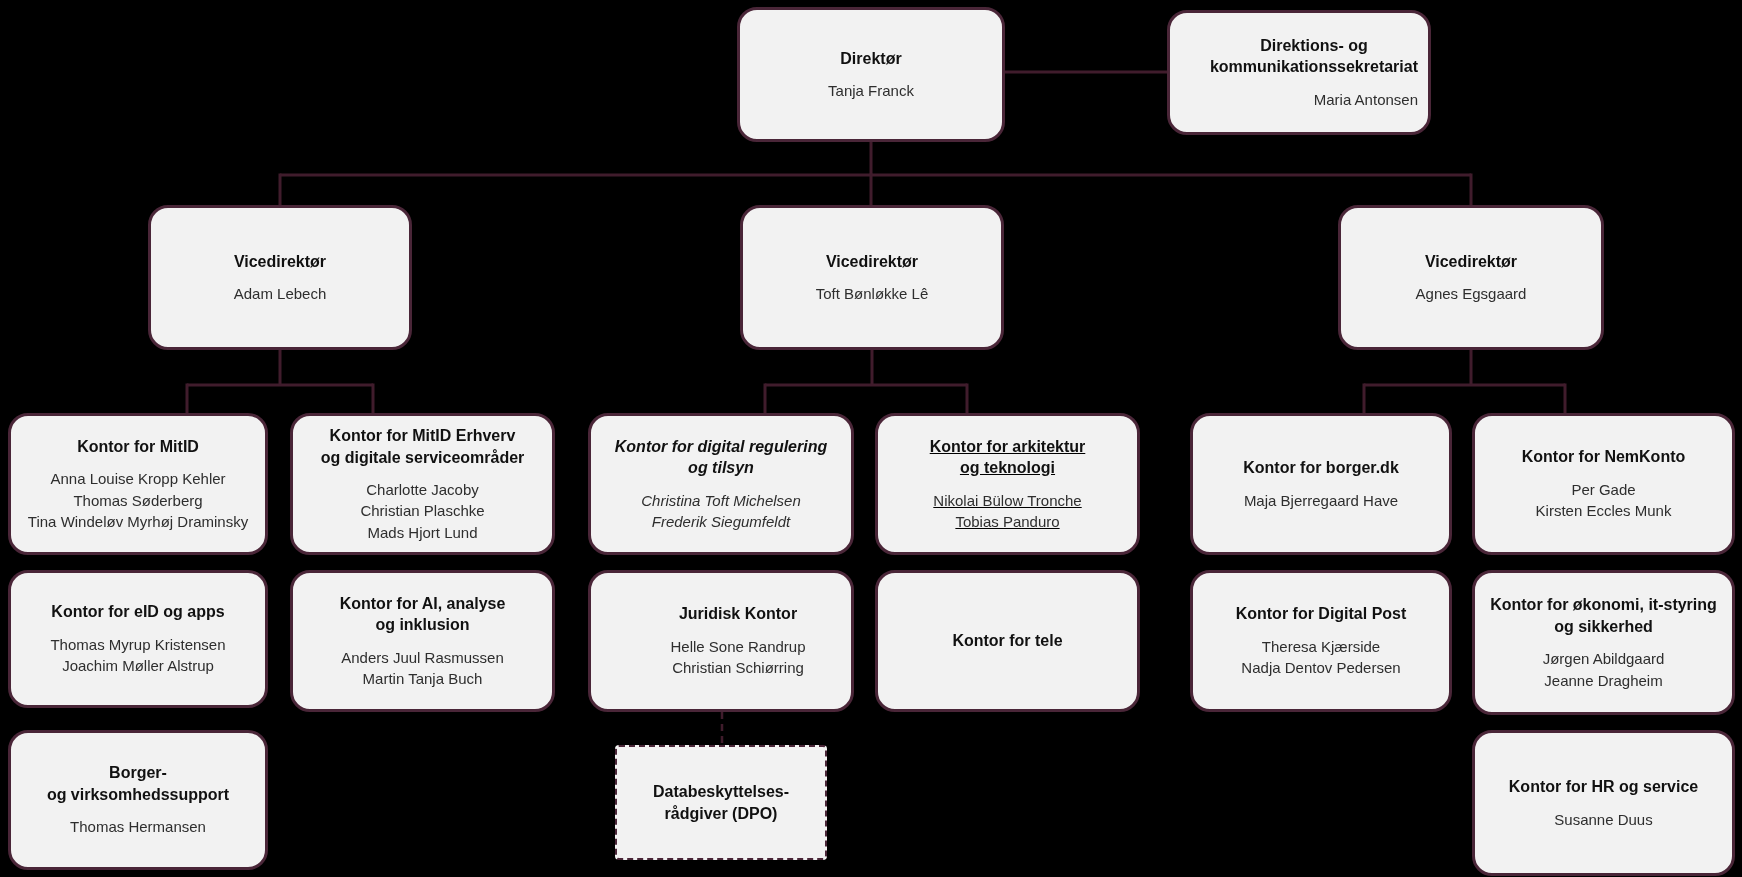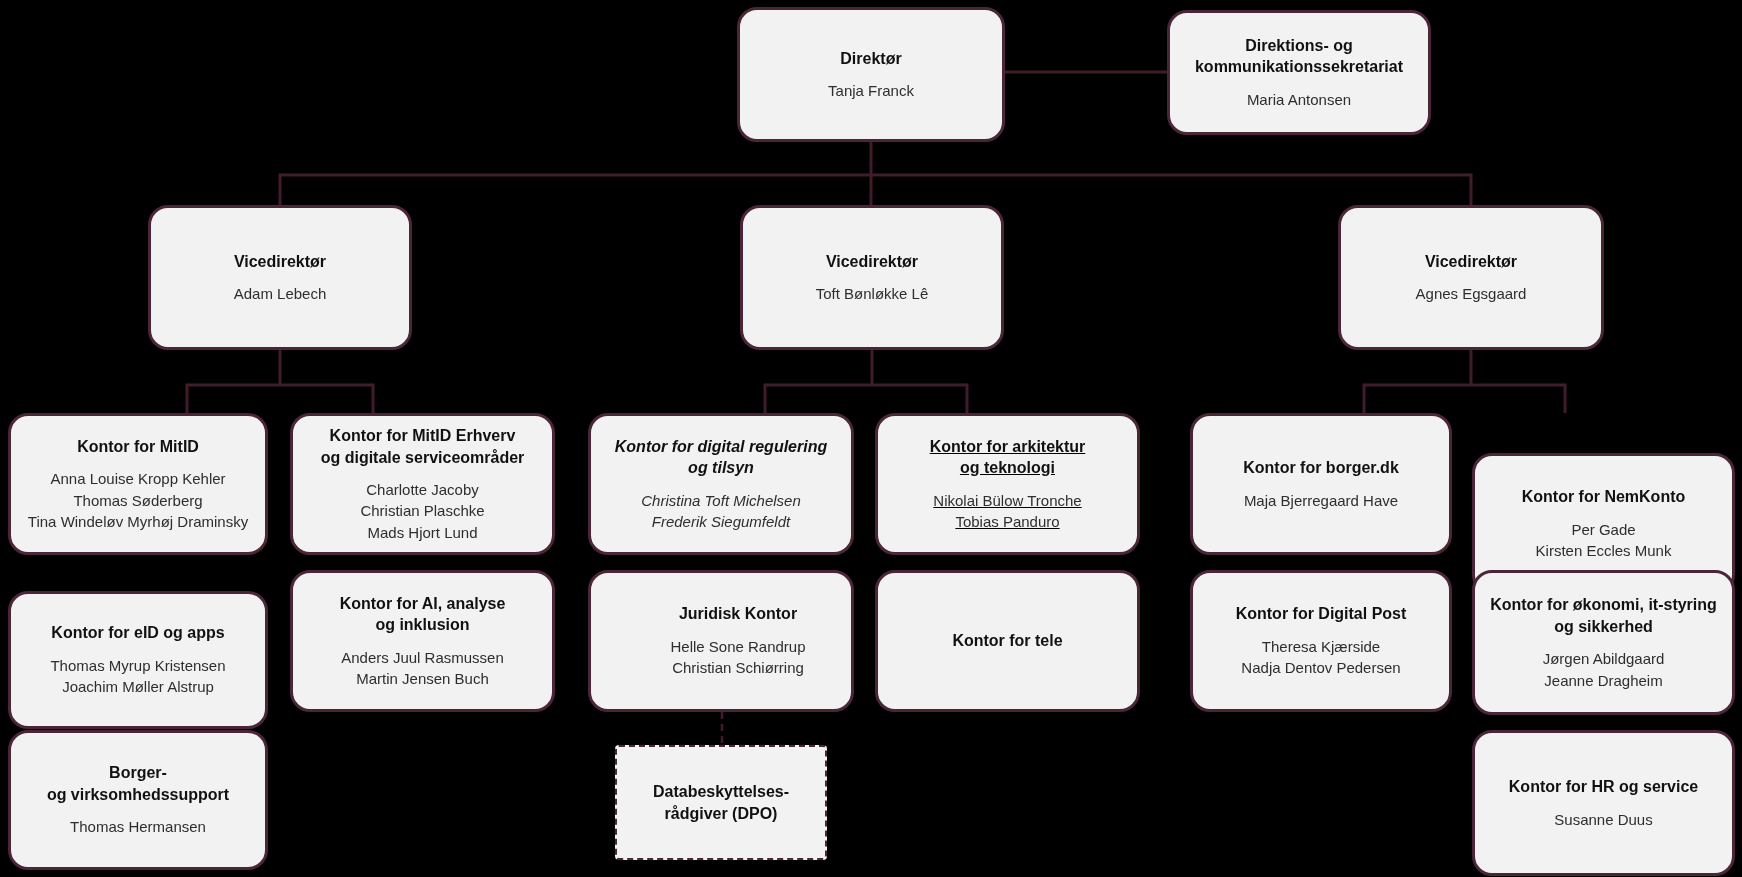--- a/index.html
+++ b/index.html
@@ -44,31 +44,31 @@
     line-height: 1.42;
     color: var(--name-text);
   }
   .box.dashed {
     border: 2.5px dashed var(--box-border);
     border-radius: 4px;
   }
 
   
   #box-direktor       { left: 737px;  top: 7px;   width: 268px; height: 135px; }
-  #box-sekretariat    { left: 1167px; top: 10px;  width: 264px; height: 125px; }
+  #box-sekretariat    { left: 1167px; top: 10px;  width: 264px; height: 125px; align-items: flex-end; }
   #box-vice1          { left: 148px;  top: 205px; width: 264px; height: 145px; }
   #box-vice2          { left: 740px;  top: 205px; width: 264px; height: 145px; }
   #box-vice3          { left: 1338px; top: 205px; width: 266px; height: 145px; }
   #box-mitid          { left: 8px;    top: 413px; width: 260px; height: 142px; }
   #box-mitid-erhverv  { left: 290px;  top: 413px; width: 265px; height: 142px; }
   #box-regulering     { left: 588px;  top: 413px; width: 266px; height: 142px; font-style: italic; }
   #box-arkitektur     { left: 875px;  top: 413px; width: 265px; height: 142px; text-decoration: underline; }
   #box-borgerdk       { left: 1190px; top: 413px; width: 262px; height: 142px; }
-  #box-nemkonto       { left: 1472px; top: 413px; width: 263px; height: 142px; margin-top: 40px; }
-  #box-eid-apps       { left: 8px;    top: 570px; width: 260px; height: 138px; margin-top: 21px; }
+  #box-nemkonto       { left: 1472px; top: 413px; width: 263px; height: 142px; }
+  #box-eid-apps       { left: 8px;    top: 570px; width: 260px; height: 138px; }
   #box-ai             { left: 290px;  top: 570px; width: 265px; height: 142px; }
   #box-juridisk       { left: 588px;  top: 570px; width: 266px; height: 142px; padding-left: 44px; }
   #box-tele           { left: 875px;  top: 570px; width: 265px; height: 142px; }
   #box-digitalpost    { left: 1190px; top: 570px; width: 262px; height: 142px; }
   #box-okonomi        { left: 1472px; top: 570px; width: 263px; height: 145px; }
   #box-borger-support { left: 8px;    top: 730px; width: 260px; height: 140px; }
   #box-dpo            { left: 615px;  top: 745px; width: 212px; height: 115px; }
   #box-hr             { left: 1472px; top: 730px; width: 263px; height: 146px; }
 </style>
 </head>
@@ -199,21 +199,21 @@
       <div class="name">Thomas Myrup Kristensen</div>
       <div class="name">Joachim Møller Alstrup</div>
     </div>
   </div>
 
   <div class="box" id="box-ai">
     <div class="box-title">Kontor for AI, analyse
 og inklusion</div>
     <div class="box-names">
       <div class="name">Anders Juul Rasmussen</div>
-      <div class="name">Martin Jensen Buch</div>
+      <div class="name">Martin Tanja Buch</div>
     </div>
   </div>
 
   <div class="box" id="box-juridisk">
     <div class="box-title">Juridisk Kontor</div>
     <div class="box-names">
       <div class="name">Helle Sone Randrup</div>
       <div class="name">Christian Schiørring</div>
     </div>
   </div>

